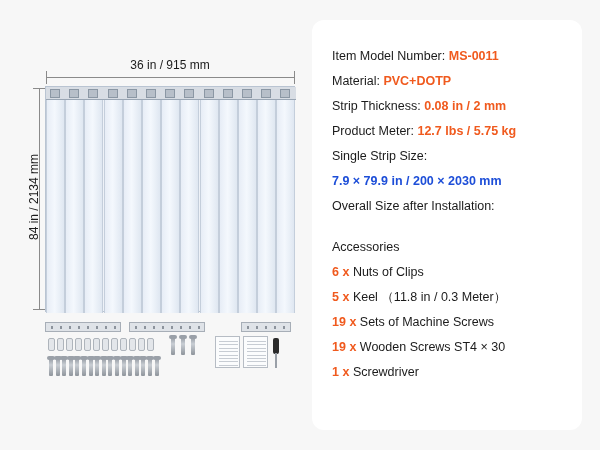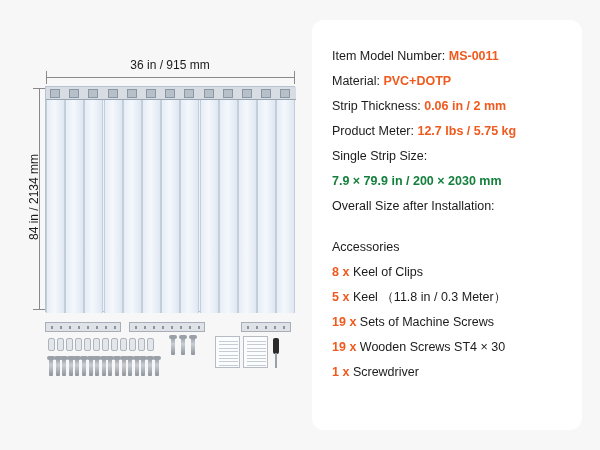--- a/index.html
+++ b/index.html
@@ -253,21 +253,21 @@
     line-height: 25px;
     white-space: nowrap;
   }
   .spec .val {
     color: #f05a1e;
     font-weight: bold;
   }
   .spec .key { color: #1b1b1b; }
   .sub {
     font-size: 12.5px;
-    color: #15803d;
+    color: #1d4ed8;
     font-weight: bold;
     line-height: 25px;
     white-space: nowrap;
   }
   .acc-title {
     font-size: 12.5px;
     color: #1b1b1b;
     line-height: 25px;
     margin-top: 16px;
   }
@@ -436,37 +436,37 @@
     <div class="spec">
       <span class="key">Item Model Number:</span>
       <span class="val">MS-0011</span>
     </div>
     <div class="spec">
       <span class="key">Material:</span>
       <span class="val">PVC+DOTP</span>
     </div>
     <div class="spec">
       <span class="key">Strip Thickness:</span>
-      <span class="val">0.06 in / 2 mm</span>
+      <span class="val">0.08 in / 2 mm</span>
     </div>
     <div class="spec">
       <span class="key">Product Meter:</span>
       <span class="val">12.7 lbs / 5.75 kg</span>
     </div>
 
     <div class="spec">Single Strip Size:</div>
     <div class="sub">7.9 × 79.9 in / 200 × 2030 mm</div>
 
     <div class="spec">Overall Size after Installation:</div>
 
     <div class="acc-title">Accessories</div>
 
     <div class="acc-row">
-      <span class="qty">8 x</span>
-      <span>Keel of Clips</span>
+      <span class="qty">6 x</span>
+      <span>Nuts of Clips</span>
     </div>
     <div class="acc-row">
       <span class="qty">5 x</span>
       <span>Keel （11.8 in / 0.3 Meter）</span>
     </div>
     <div class="acc-row">
       <span class="qty">19 x</span>
       <span>Sets of Machine Screws</span>
     </div>
     <div class="acc-row">

